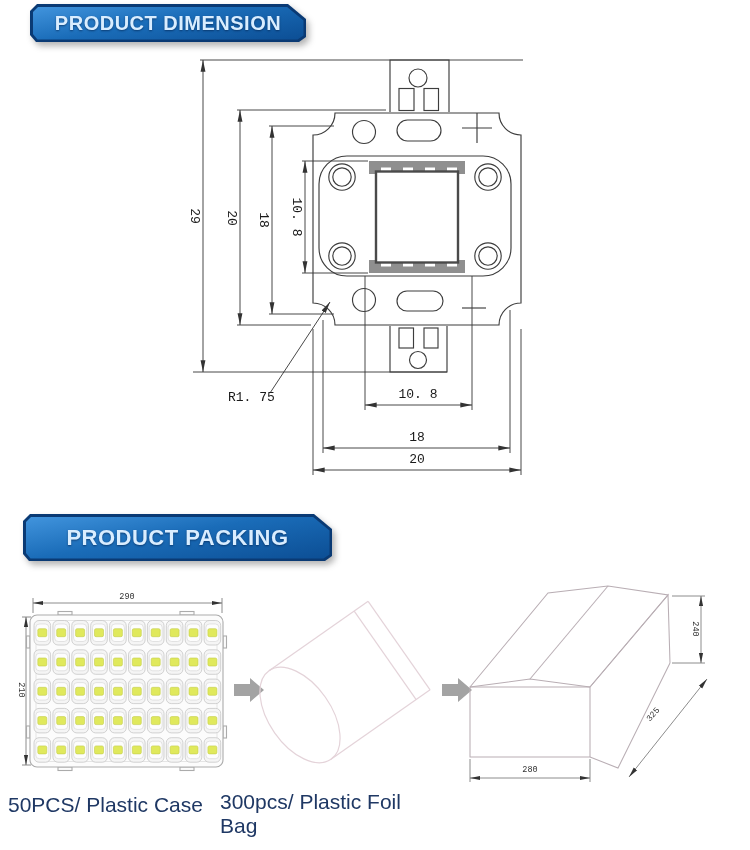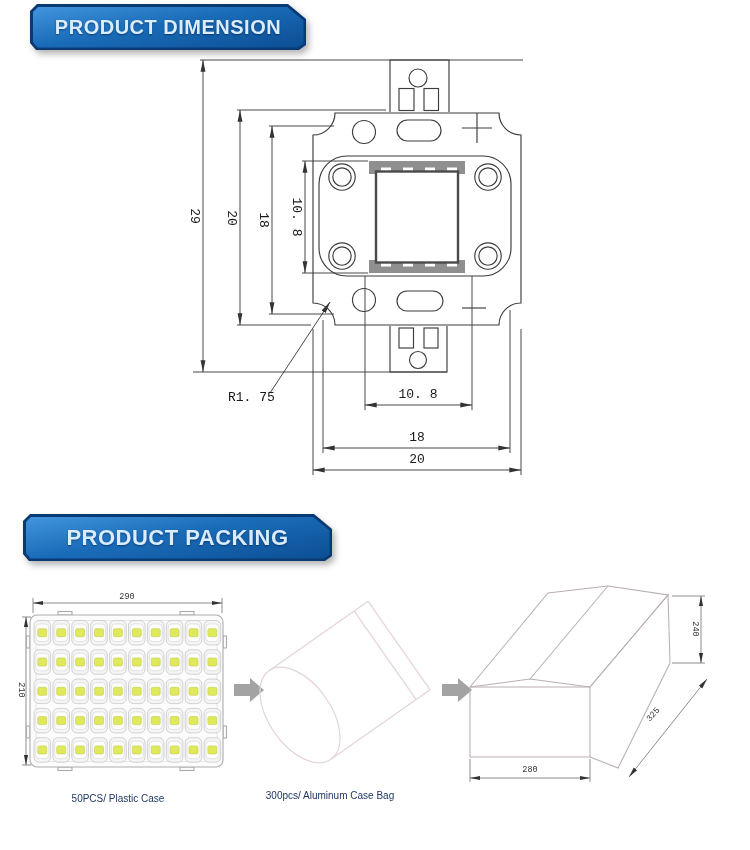--- a/index.html
+++ b/index.html
@@ -9,39 +9,39 @@
   
   .banner{position:absolute;filter:drop-shadow(3px 4px 3px rgba(90,90,90,.45));}
   .banner .outer{position:absolute;inset:0;background:#0a3a74;
     clip-path:polygon(7px 0,calc(100% - 18px) 0,100% 15px,100% calc(100% - 5px),calc(100% - 7px) 100%,6px 100%,0 calc(100% - 7px),0 7px);}
   .banner .inner{position:absolute;inset:2.5px;
     background:linear-gradient(170deg,#4194dd 0%,#1a6cb8 45%,#0c4e94 100%);
     clip-path:polygon(6px 0,calc(100% - 17px) 0,100% 14px,100% calc(100% - 4px),calc(100% - 6px) 100%,5px 100%,0 calc(100% - 6px),0 6px);
     display:flex;align-items:center;justify-content:center;}
   .banner .inner span{color:#d9edff;font-weight:bold;letter-spacing:.5px;
     text-shadow:0 1px 2px rgba(0,30,70,.6);}
-  #banner-dimension{left:30px;top:4px;width:276px;height:46px;}
+  #banner-dimension{left:30px;top:4px;width:276px;height:38px;}
   #banner-dimension span{font-size:20px;}
   #banner-packing{left:23px;top:514px;width:309px;height:47px;}
   #banner-packing span{font-size:22px;}
 
   
   svg{position:absolute;overflow:visible;}
   .part{stroke:#3d3d3d;stroke-width:1.15;fill:none;}
   .dim{stroke:#333;stroke-width:.9;fill:none;}
   .dimtxt{font-family:"Liberation Mono",monospace;font-size:13px;fill:#1a1a1a;}
   .smdim{stroke:#6f6f6f;stroke-width:.8;fill:none;}
   .smtxt{font-family:"Liberation Mono",monospace;font-size:8.5px;fill:#333;}
   .tray{stroke:#ababab;stroke-width:1.1;fill:#fcfcfc;}
   .bagline{stroke:#e4d3d9;stroke-width:1.2;fill:none;}
   .box{stroke:#b9aeb4;stroke-width:1.05;fill:none;}
 
   
-  .packlabel{position:absolute;width:220px;text-align:center;color:#1f3864;
-    font-size:10px;font-family:"Liberation Sans",sans-serif;}
+  .packlabel{position:absolute;width:220px;text-align:left;color:#1f3864;
+    font-size:21px;font-family:"Liberation Sans",sans-serif;}
 </style>
 </head>
 <body>
 
 <div id="page">
 
   <div class="banner" id="banner-dimension">
     <div class="outer"></div>
     <div class="inner">
       <span>PRODUCT DIMENSION</span>
@@ -347,14 +347,14 @@
         <line x1="701" y1="596" x2="701" y2="663" marker-start="url(#arr)" marker-end="url(#arr)"></line>
         <line x1="629" y1="777" x2="707" y2="679" marker-start="url(#arr)" marker-end="url(#arr)"></line>
       </g>
       <text class="smtxt" x="530" y="772" text-anchor="middle">280</text>
       <text class="smtxt" x="693" y="629" text-anchor="middle" transform="rotate(90 693 629)">240</text>
       <text class="smtxt" x="655" y="716" text-anchor="middle" transform="rotate(-50 655 716)">325</text>
     </g>
   </svg>
 
   <div class="packlabel" style="left:8px;top:793px;">50PCS/ Plastic Case</div>
-  <div class="packlabel" style="left:220px;top:790px;">300pcs/ Aluminum Case Bag</div>
+  <div class="packlabel" style="left:220px;top:790px;">300pcs/ Plastic Foil Bag</div>
 </div>
 
 </body></html>

